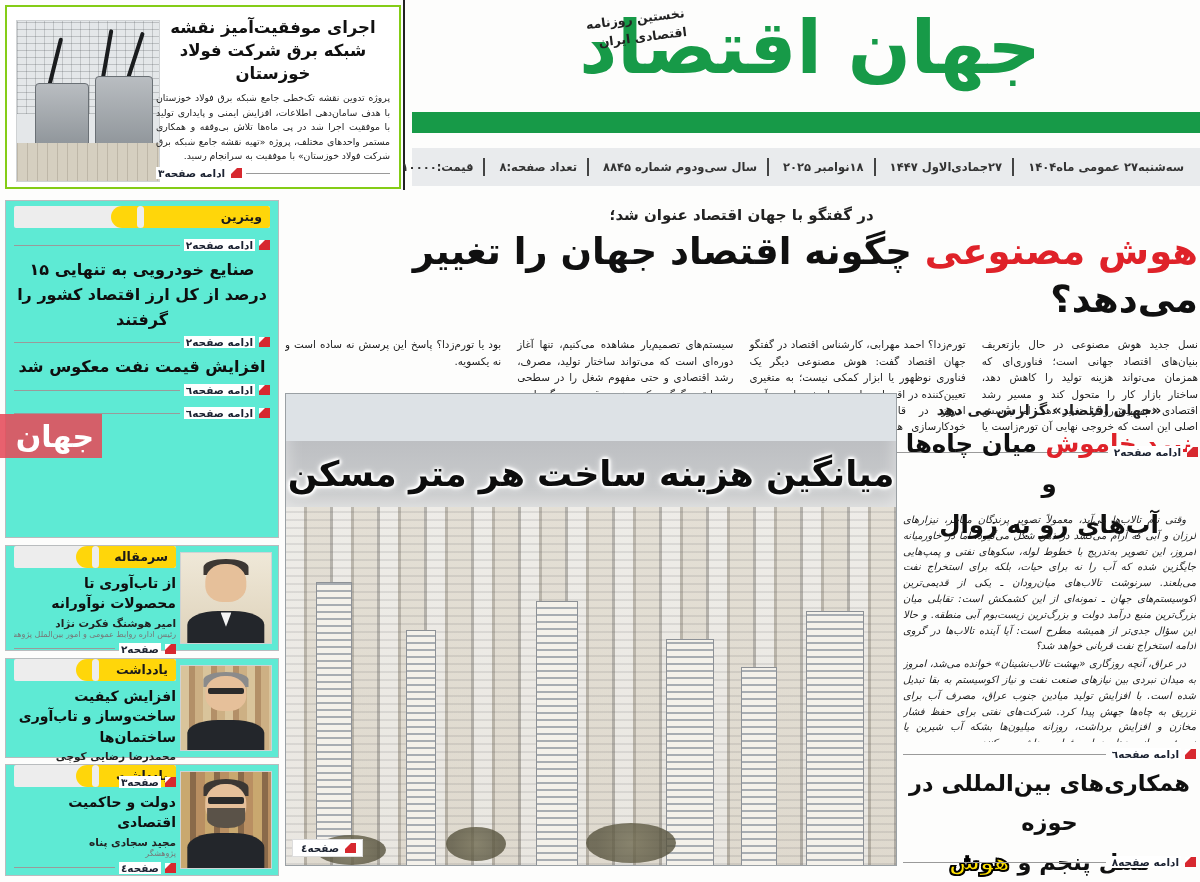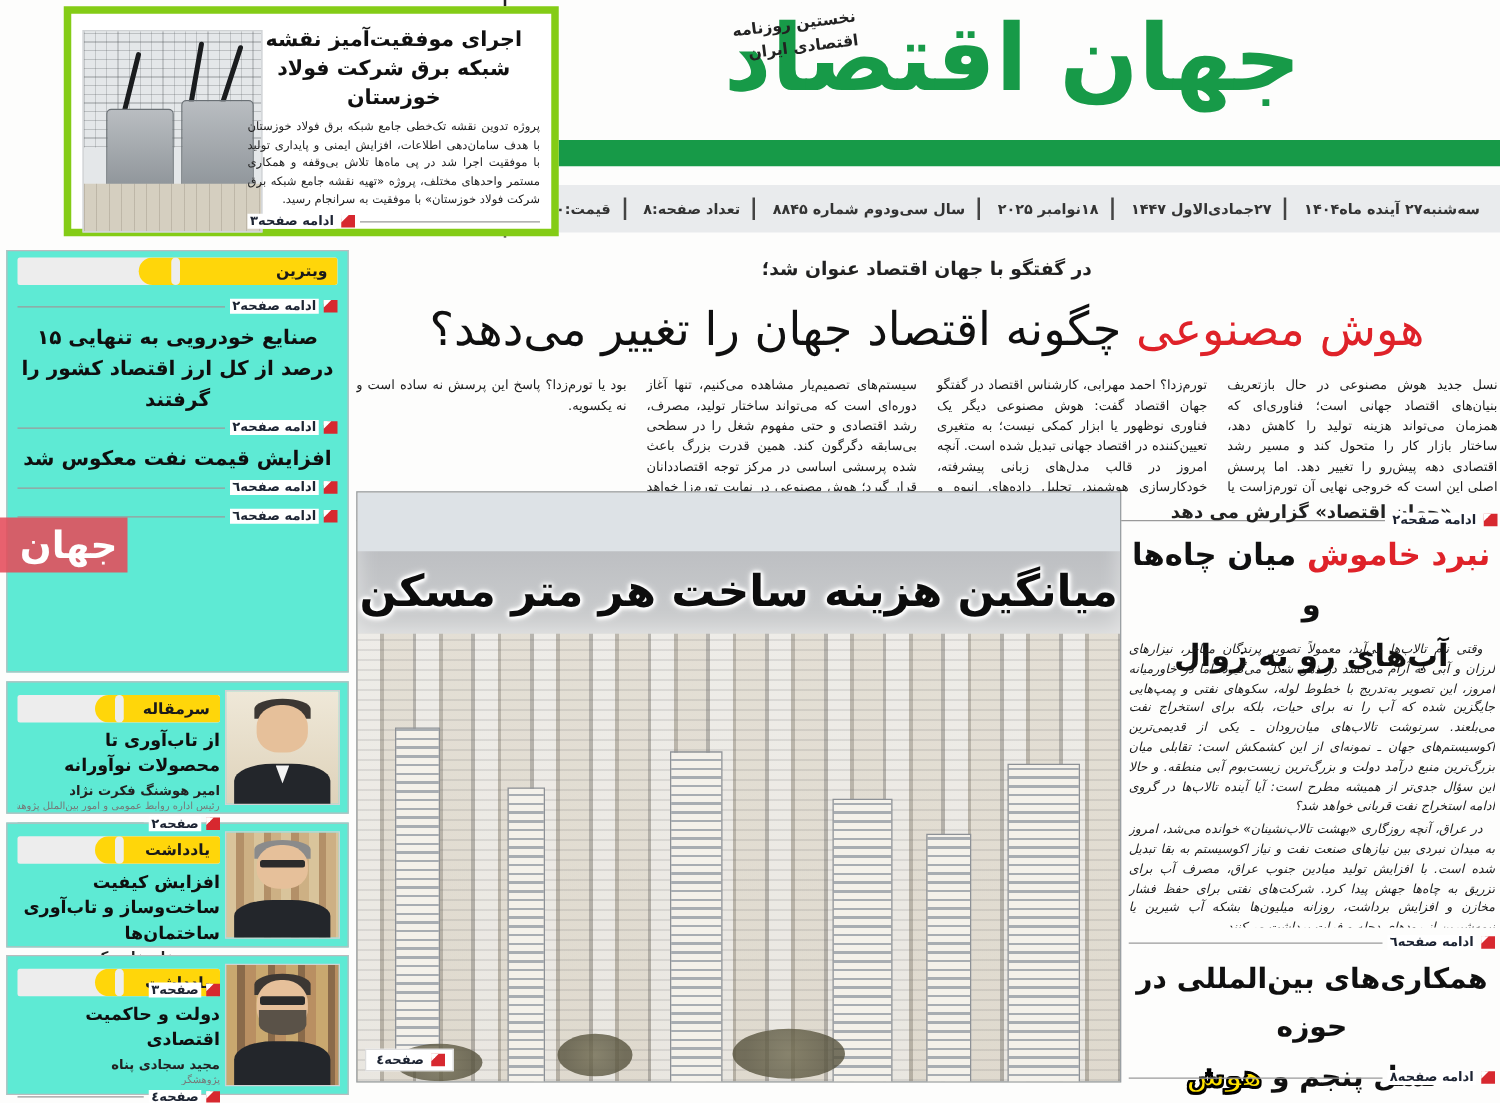--- a/index.html
+++ b/index.html
@@ -15,21 +15,21 @@
   .mast-title{left:480px;top:1px;width:660px;text-align:center;
     font-size:74px;font-weight:bold;color:#179a48;line-height:1.25;letter-spacing:-2px;}
   .mast-sub{left:556px;top:12px;width:130px;text-align:right;font-size:12.5px;font-weight:bold;
     color:#222;transform:rotate(-7deg);line-height:1.5;}
   .datebar{left:412px;top:148px;width:788px;height:38px;background:#e9ebed;
     display:flex;flex-direction:row;align-items:center;justify-content:space-between;
     padding:0 6px;box-sizing:border-box;}
   .datebar span{font-size:11.5px;font-weight:bold;color:#333;white-space:nowrap;
     border-left:2px solid #444;padding:2px 10px 2px 14px;}
   
-  .tl-box{left:5px;top:5px;width:396px;height:184px;background:#fff;border:6px solid #84cc16;box-sizing:border-box;margin-left:46px;}
+  .tl-box{left:5px;top:5px;width:396px;height:184px;background:#fff;border:2px solid #84cc16;box-sizing:border-box;}
   .tl-photo{position:absolute;left:9px;top:13px;width:142px;height:160px;border:1px solid #cfd2d4;
     background:#e4e7e9;overflow:hidden;}
   .sub-lattice{position:absolute;left:0;top:0;right:0;height:58%;
     background:repeating-linear-gradient(0deg,rgba(70,75,78,.25) 0 1px,transparent 1px 7px),
                repeating-linear-gradient(90deg,rgba(70,75,78,.22) 0 1px,transparent 1px 9px);}
   .sub-ground{position:absolute;left:0;bottom:0;right:0;height:24%;background:#d5cfc0;
     background-image:repeating-linear-gradient(90deg,rgba(120,110,95,.25) 0 1px,transparent 1px 10px);}
   .transformer{position:absolute;background:linear-gradient(#b9bdc1,#8f959a);border:1px solid #6a7075;border-radius:4px;}
   .t1{left:18px;top:62px;width:52px;height:62px;}
   .t2{left:78px;top:55px;width:56px;height:70px;}
@@ -43,21 +43,21 @@
   
   .cont-row{display:flex;align-items:center;gap:4px;margin-top:4px;}
   .cont-line{flex:1;border-top:1px solid #9a9a9a;min-width:8px;}
   .cont-icon{width:11px;height:10px;background:#d7282f;position:relative;z-index:6;flex:0 0 auto;}
   .cont-icon::after{content:"";position:absolute;left:0;top:0;border:3px solid #fff;
     border-right-color:transparent;border-bottom-color:transparent;}
   .cont-text{font-size:10.5px;font-weight:bold;color:#1d2433;white-space:nowrap;position:relative;z-index:6;background:#fff;padding:0 2px;}
   
   .lead{left:285px;top:198px;width:913px;}
   .lead-kicker{text-align:center;font-size:15px;font-weight:bold;color:#222;margin-top:8px;}
-  .lead-headline{text-align:center;font-size:37px;font-weight:normal;line-height:1.3;margin-top:16px;color:#101010;}
+  .lead-headline{text-align:right;font-size:37px;font-weight:bold;line-height:1.3;margin-top:4px;color:#101010;}
   .red{color:#df2229;}
   .lead-body{margin-top:12px;height:106px;overflow:hidden;
     column-count:4;column-gap:16px;column-fill:auto;
     font-size:10.4px;line-height:1.58;text-align:justify;color:#1c1c1c;}
   
   .photo{left:285px;top:393px;width:612px;height:473px;border:1px solid #9aa0a4;box-sizing:border-box;
     background:#d8d4ca;overflow:hidden;}
   .ph-sky{position:absolute;left:0;top:0;right:0;height:10%;background:#dde2e6;}
   .ph-mtn{position:absolute;left:0;top:0;right:0;height:26%;
     background:linear-gradient(#b2b4b9 0%,#c6c8ca 70%,#cfd0d0 100%);
@@ -111,41 +111,41 @@
     background:#3c3733;border-radius:50% 50% 0 0;}
   .p-hair.gray{background:#8b8b8b;}
   .p-glasses{position:absolute;left:50%;top:26%;width:40%;height:7%;transform:translateX(-50%);
     background:#2b2b2b;border-radius:2px;}
   .p-beard{position:absolute;left:50%;top:38%;width:42%;height:20%;transform:translateX(-50%);
     background:#5a5248;border-radius:0 0 45% 45%;}
   .p-body{position:absolute;left:50%;bottom:-2%;width:86%;height:38%;transform:translateX(-50%);
     background:#23262b;border-radius:40% 40% 0 0;}
   .p-shirt{position:absolute;left:50%;bottom:18%;width:12%;height:16%;transform:translateX(-50%);
     background:#f4f4f4;clip-path:polygon(50% 100%,0 0,100% 0);}
-  .p-content{position:absolute;right:auto;left:8px;top:10px;width:162px;}
+  .p-content{position:absolute;right:auto;left:8px;top:0;width:162px;}
   .p-content .section-header{width:100%;}
   .p-title{font-size:14px;font-weight:bold;line-height:1.45;margin-top:5px;color:#0f0f0f;}
   .p-author{font-size:10.5px;font-weight:bold;margin-top:3px;color:#222;}
   .p-role{font-size:8px;color:#777;margin-top:1px;white-space:nowrap;overflow:hidden;}
   
   .stamp{left:0;top:414px;width:102px;height:44px;background:rgba(229,75,90,.88);z-index:4;
     color:#fff;font-size:30px;font-weight:bold;display:flex;align-items:center;padding:0 8px;box-sizing:border-box;overflow:hidden;}
 </style>
 </head>
 <body>
 
 <div class="abs mast-vline"></div>
 <div class="abs mast-greenbar"></div>
 <div class="abs mast-title">جهان اقتصاد</div>
 <div class="abs mast-sub">
   <div>نخستین روزنامه</div>
   <div>اقتصادی ایران</div>
 </div>
 <div class="abs datebar">
-  <span>سه‌شنبه۲۷ آینده ماه۱۴۰۴</span>
+  <span>سه‌شنبه۲۷ عمومی ماه۱۴۰۴</span>
   <span>۲۷جمادی‌الاول ۱۴۴۷</span>
   <span>۱۸نوامبر ۲۰۲۵</span>
   <span>سال سی‌ودوم شماره ۸۸۴۵</span>
   <span>تعداد صفحه:۸</span>
   <span>قیمت:۱۰۰۰۰تومان</span>
 </div>
 
 <div class="abs tl-box">
   <div class="tl-photo">
     <div class="sub-lattice"></div>

